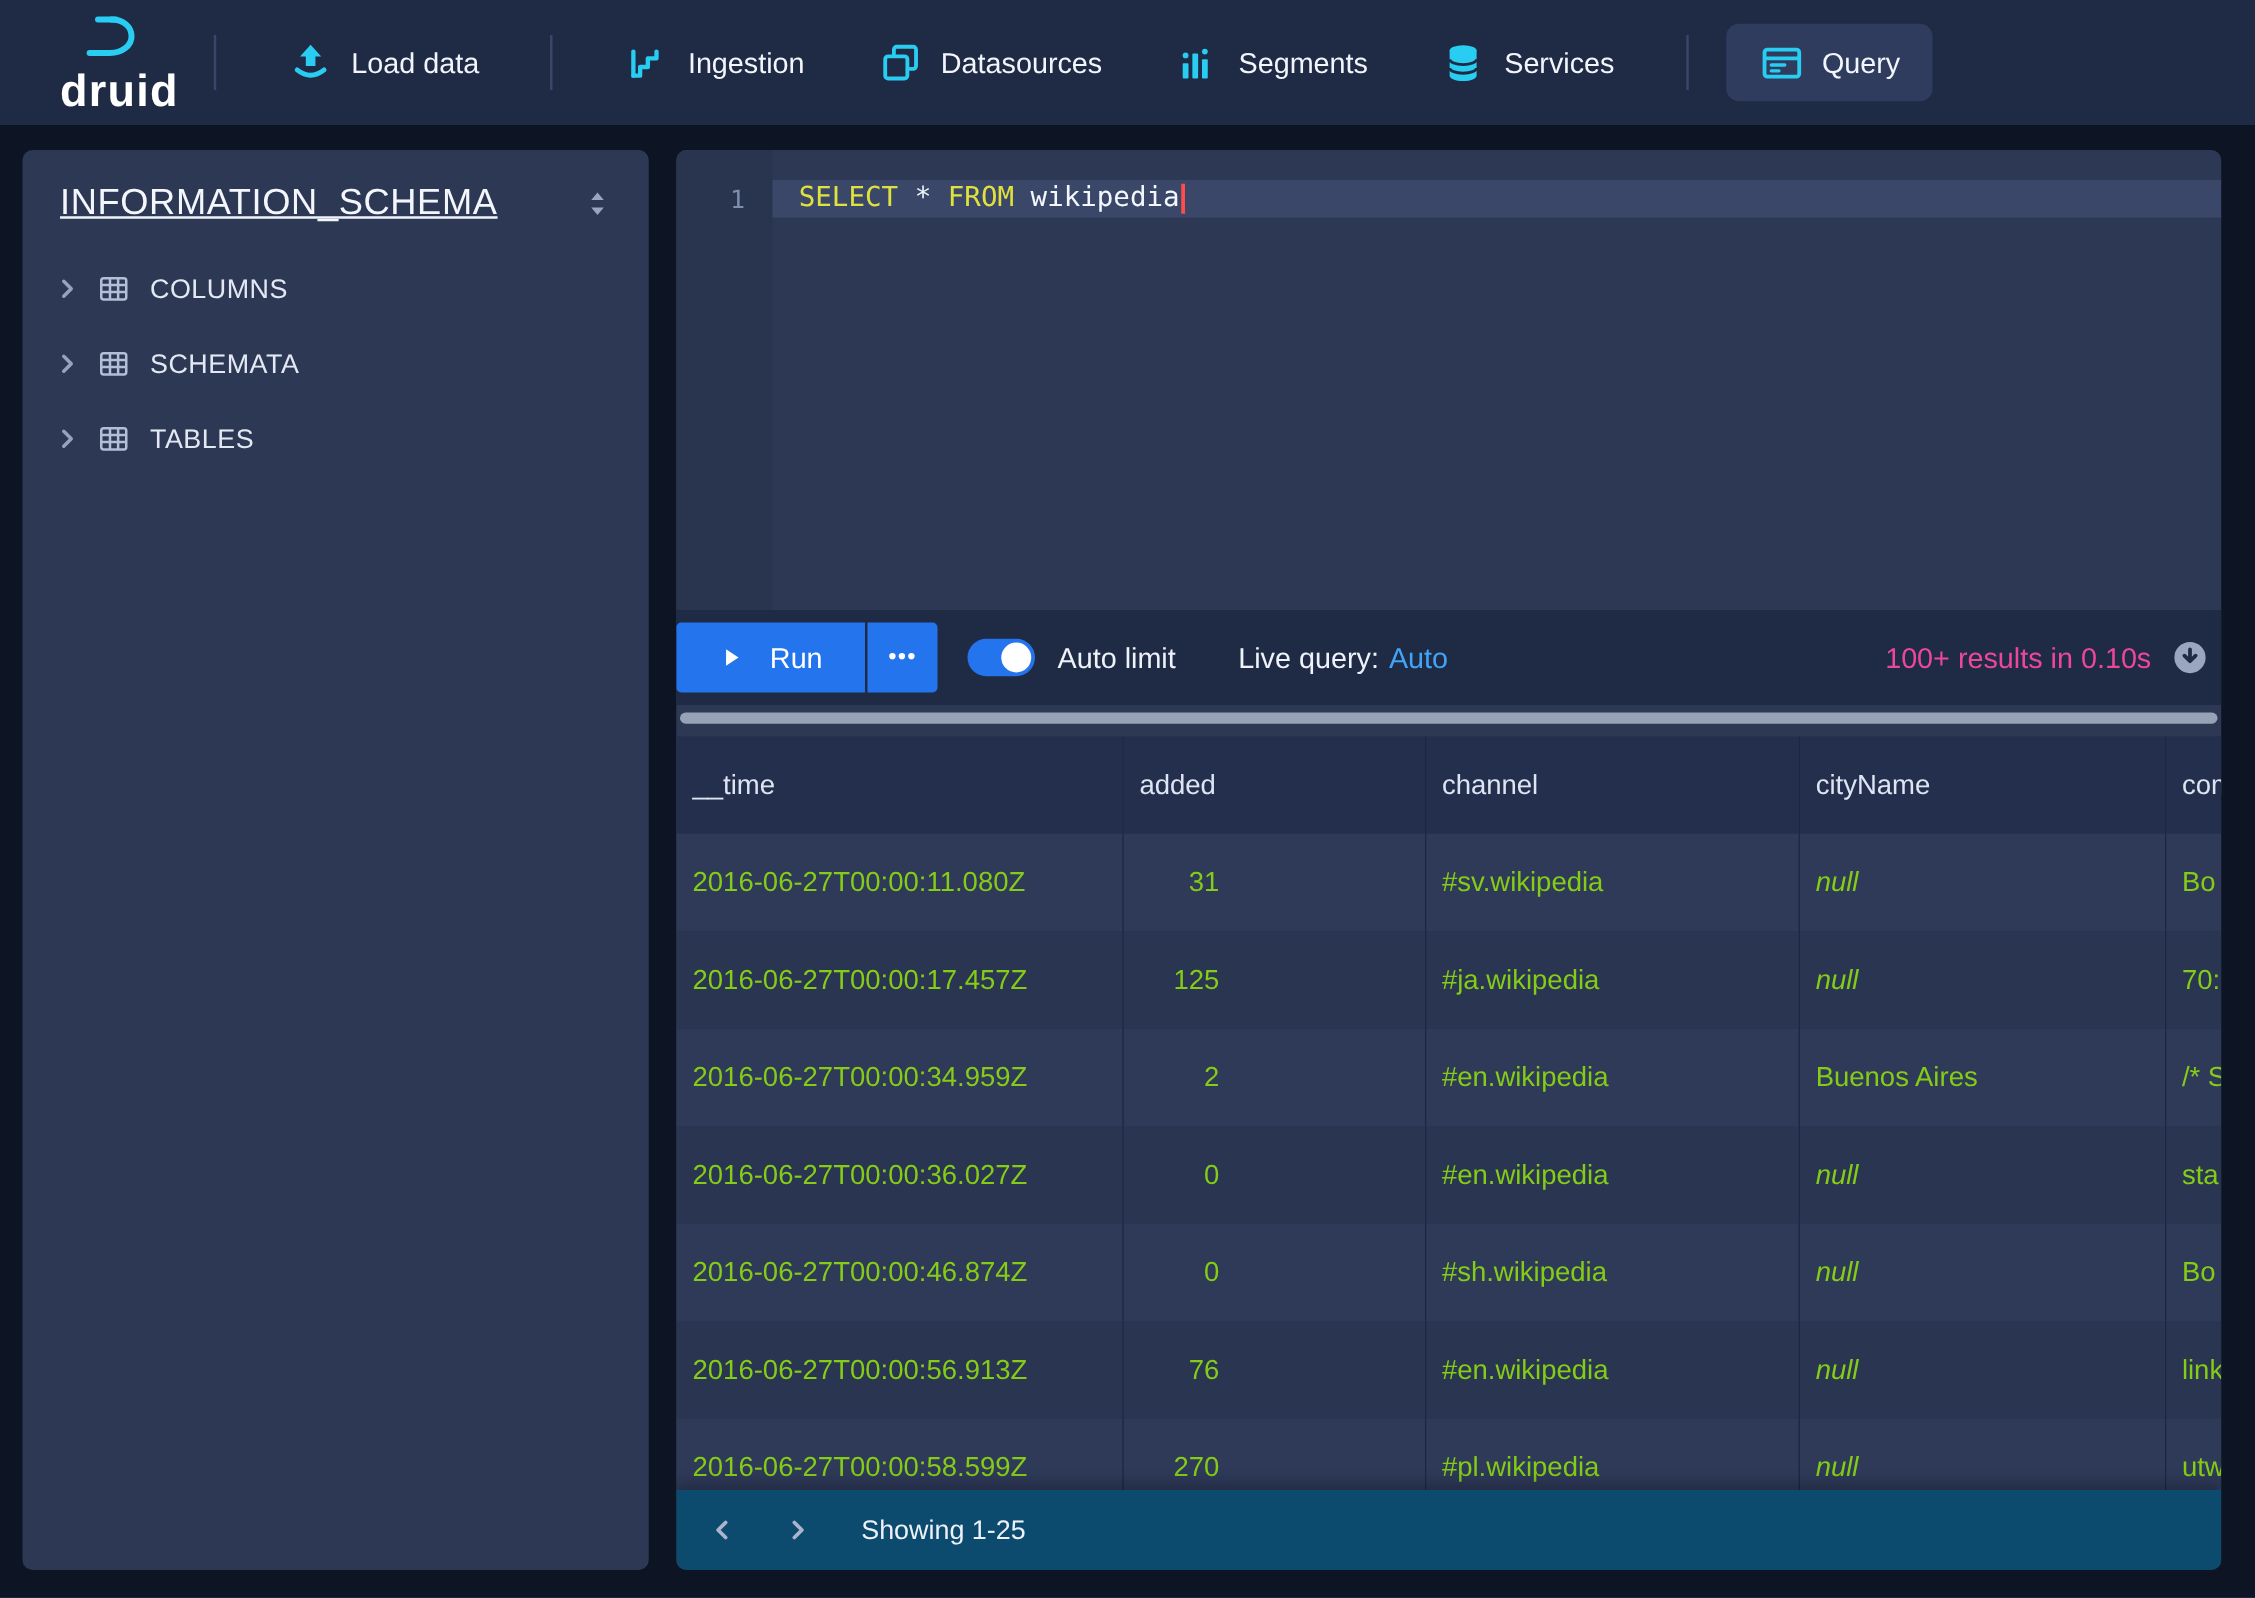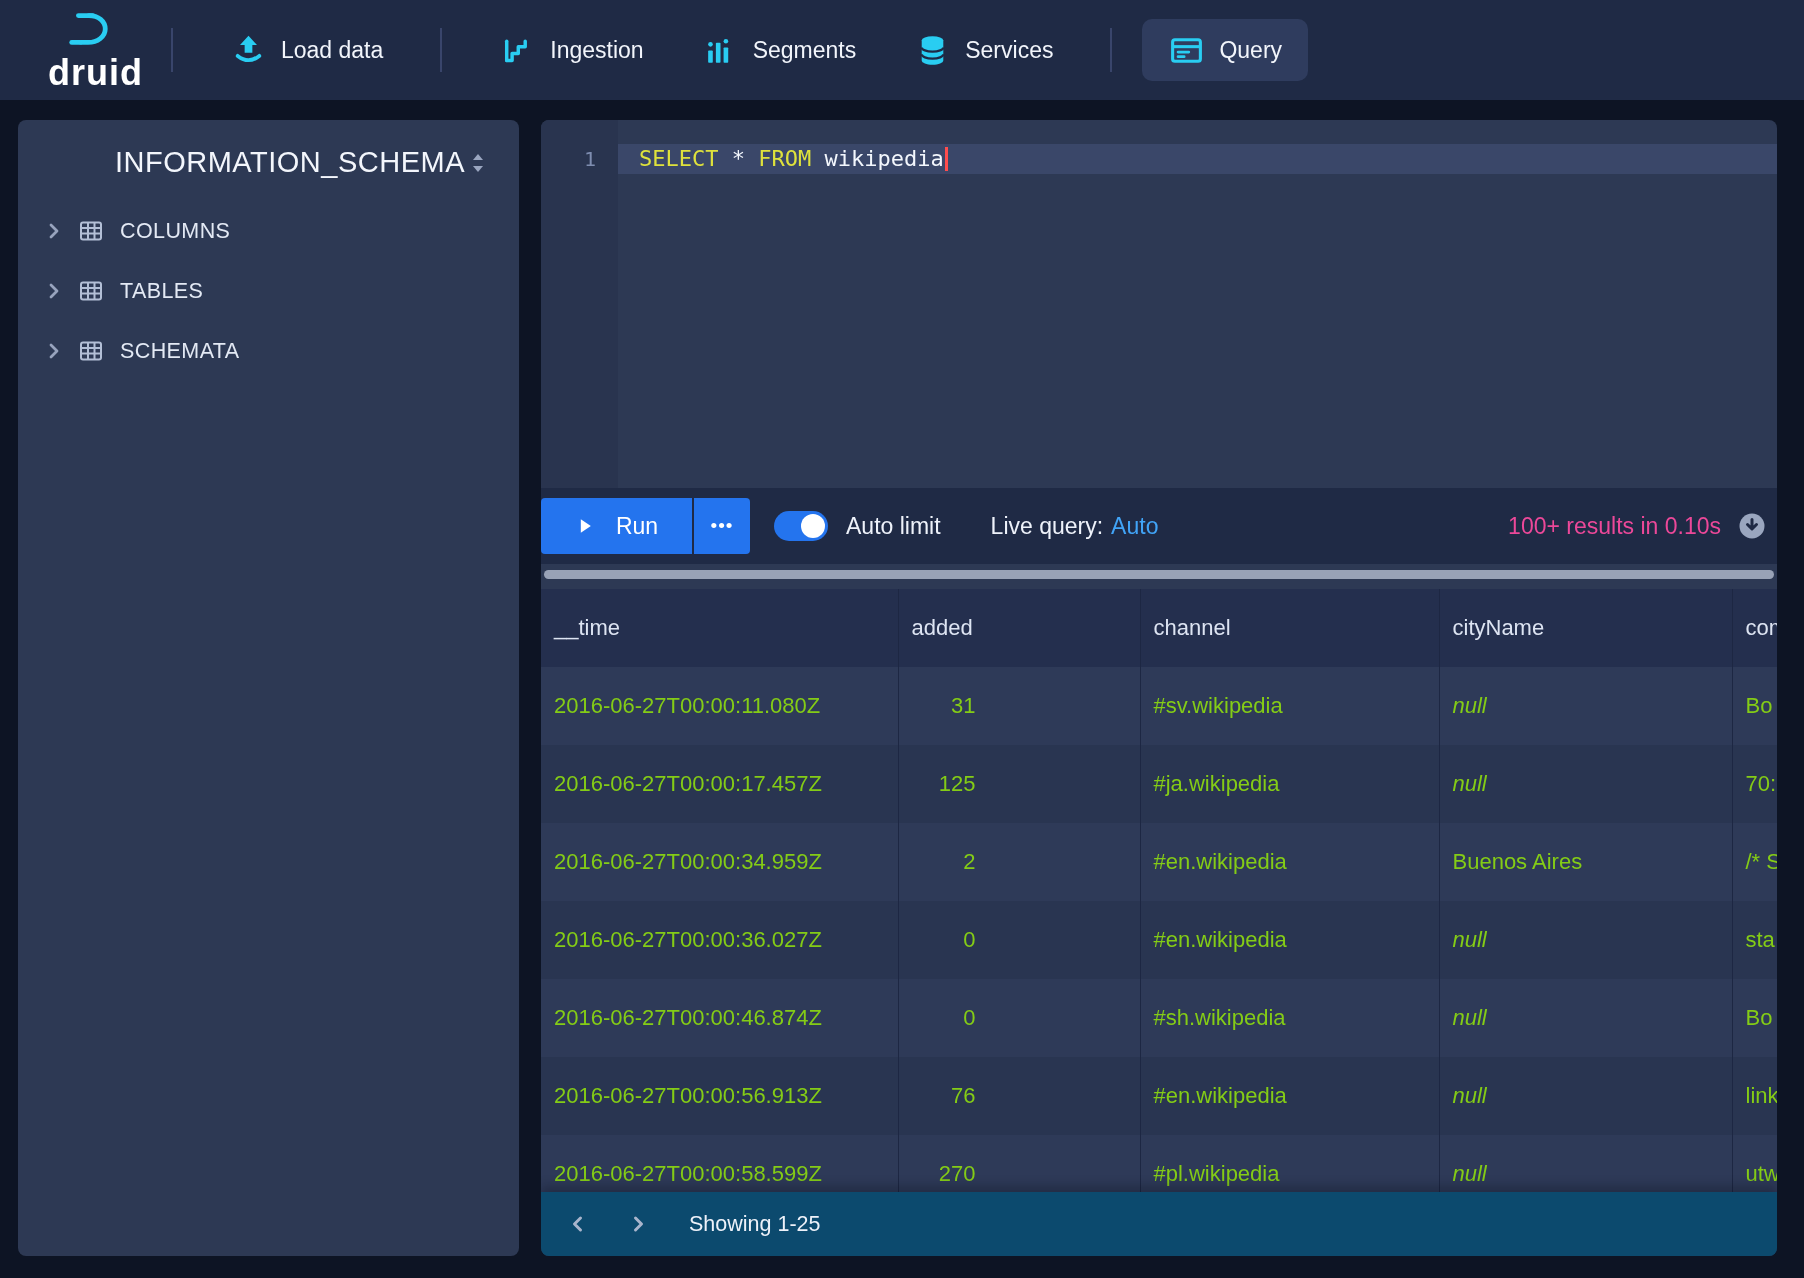--- a/index.html
+++ b/index.html
@@ -34,22 +34,23 @@
     background:#2d3954; border-radius:8px; overflow:hidden;
   }
   .main-panel {
     position:absolute; left:541px; top:120px; width:1236px; height:1136px;
     background:#2d3954; border-radius:8px; overflow:hidden;
     display:flex; flex-direction:column;
   }
 
   
   .schema-header {
-    display:flex; align-items:center; justify-content:flex-end;
+    display:flex; align-items:center; justify-content:space-between;
     padding:26px 28px 0 30px;
+    text-decoration:underline;
   }
   .schema-title { font-size:29px; color:#f3f6fc; letter-spacing:0.5px; }
   .tree { margin-top:22px; }
   .tree-item {
     display:flex; align-items:center; height:60px; padding-left:24px; cursor:pointer;
   }
   .tree-item .grid { margin-left:12px; }
   .tree-label { margin-left:16px; font-size:21.5px; color:#e3e9f4; letter-spacing:0.4px; }
 
   
@@ -152,20 +153,27 @@
   <div class="nav-item">
     <svg class="nav-icon" viewBox="0 0 48 48">
       <g stroke="#29cdf2" stroke-width="4.5" stroke-linecap="round" stroke-linejoin="round" fill="none">
         <path d="M10 12 V37"></path>
         <path d="M10 37 H17 V28 H25 V19 H34 V12"></path>
       </g>
     </svg>
     <span>Ingestion</span>
   </div>
 
+  <div class="nav-item">
+    <svg class="nav-icon" viewBox="0 0 48 48">
+      <rect x="17" y="7" width="23" height="23" rx="3" fill="none" stroke="#29cdf2" stroke-width="4"></rect>
+      <rect x="8" y="17" width="23" height="23" rx="3" fill="#1f2a45" stroke="#29cdf2" stroke-width="4"></rect>
+    </svg>
+    <span>Datasources</span>
+  </div>
 
   <div class="nav-item">
     <svg class="nav-icon" viewBox="0 0 48 48">
       <g fill="#29cdf2">
         <rect x="8" y="24" width="6" height="16" rx="1"></rect>
         <rect x="18" y="14" width="6" height="26" rx="1"></rect>
         <rect x="28" y="20" width="6" height="20" rx="1"></rect>
         <circle cx="11" cy="16" r="3"></circle>
         <circle cx="31" cy="12" r="3"></circle>
       </g>
@@ -221,34 +229,34 @@
     <div class="tree-item">
       <svg width="24" height="24" viewBox="0 0 24 24">
         <path d="M9 6 L15 12 L9 18" stroke="#97a3bd" stroke-width="2.8" fill="none" stroke-linecap="round" stroke-linejoin="round"></path>
       </svg>
       <svg class="grid" width="26" height="26" viewBox="0 0 26 26">
         <g stroke="#b3bfd6" stroke-width="2" fill="none">
           <rect x="3" y="4.5" width="20" height="17" rx="2"></rect>
           <path d="M3 10 H23 M3 15.5 H23 M10 4.5 V21.5 M16.5 4.5 V21.5"></path>
         </g>
       </svg>
-      <span class="tree-label">TABLES</span>
+      <span class="tree-label">SCHEMATA</span>
     </div>
 
     <div class="tree-item">
       <svg width="24" height="24" viewBox="0 0 24 24">
         <path d="M9 6 L15 12 L9 18" stroke="#97a3bd" stroke-width="2.8" fill="none" stroke-linecap="round" stroke-linejoin="round"></path>
       </svg>
       <svg class="grid" width="26" height="26" viewBox="0 0 26 26">
         <g stroke="#b3bfd6" stroke-width="2" fill="none">
           <rect x="3" y="4.5" width="20" height="17" rx="2"></rect>
           <path d="M3 10 H23 M3 15.5 H23 M10 4.5 V21.5 M16.5 4.5 V21.5"></path>
         </g>
       </svg>
-      <span class="tree-label">SCHEMATA</span>
+      <span class="tree-label">TABLES</span>
     </div>
   </div>
 </aside>
 
 <main class="main-panel">
 
   <div class="editor">
     <div class="gutter">
       <div>1</div>
     </div>

